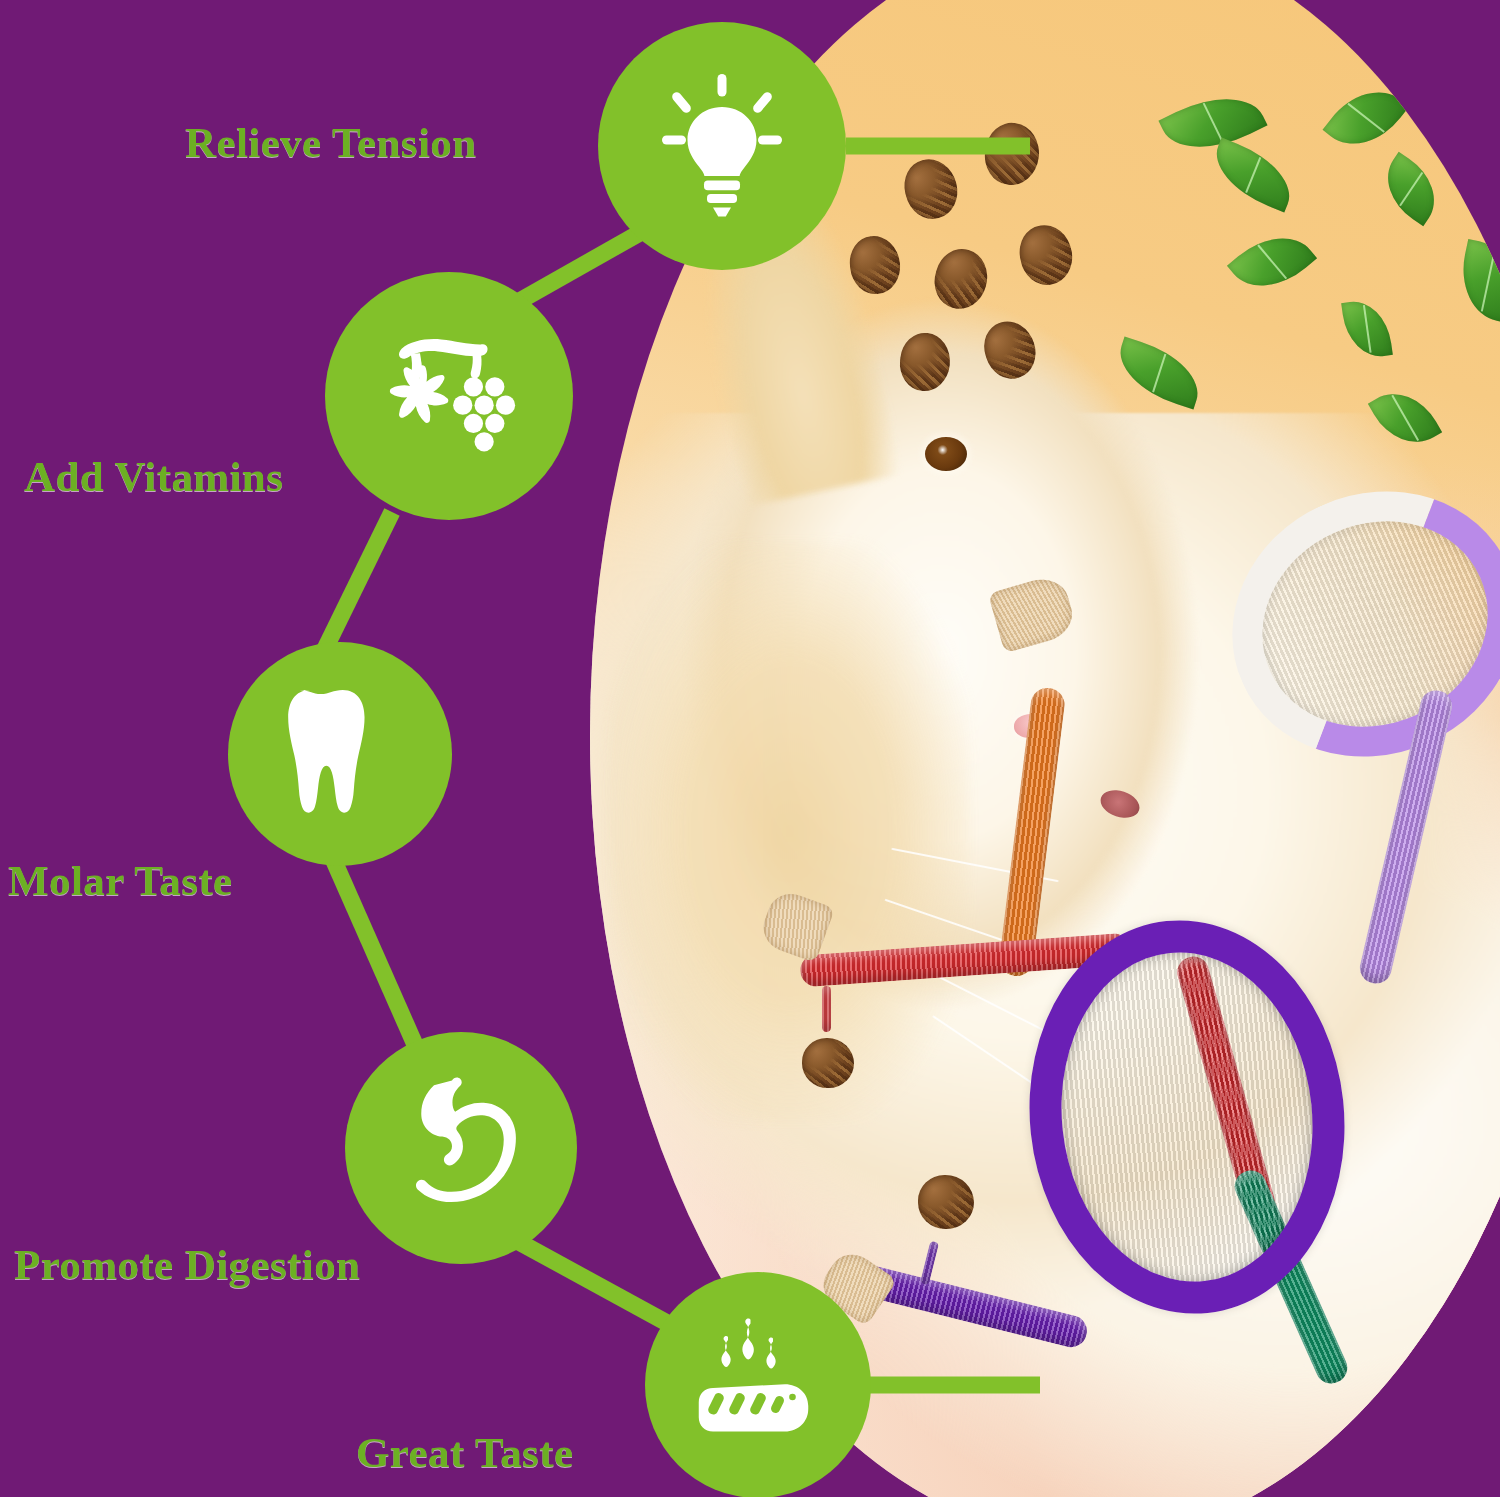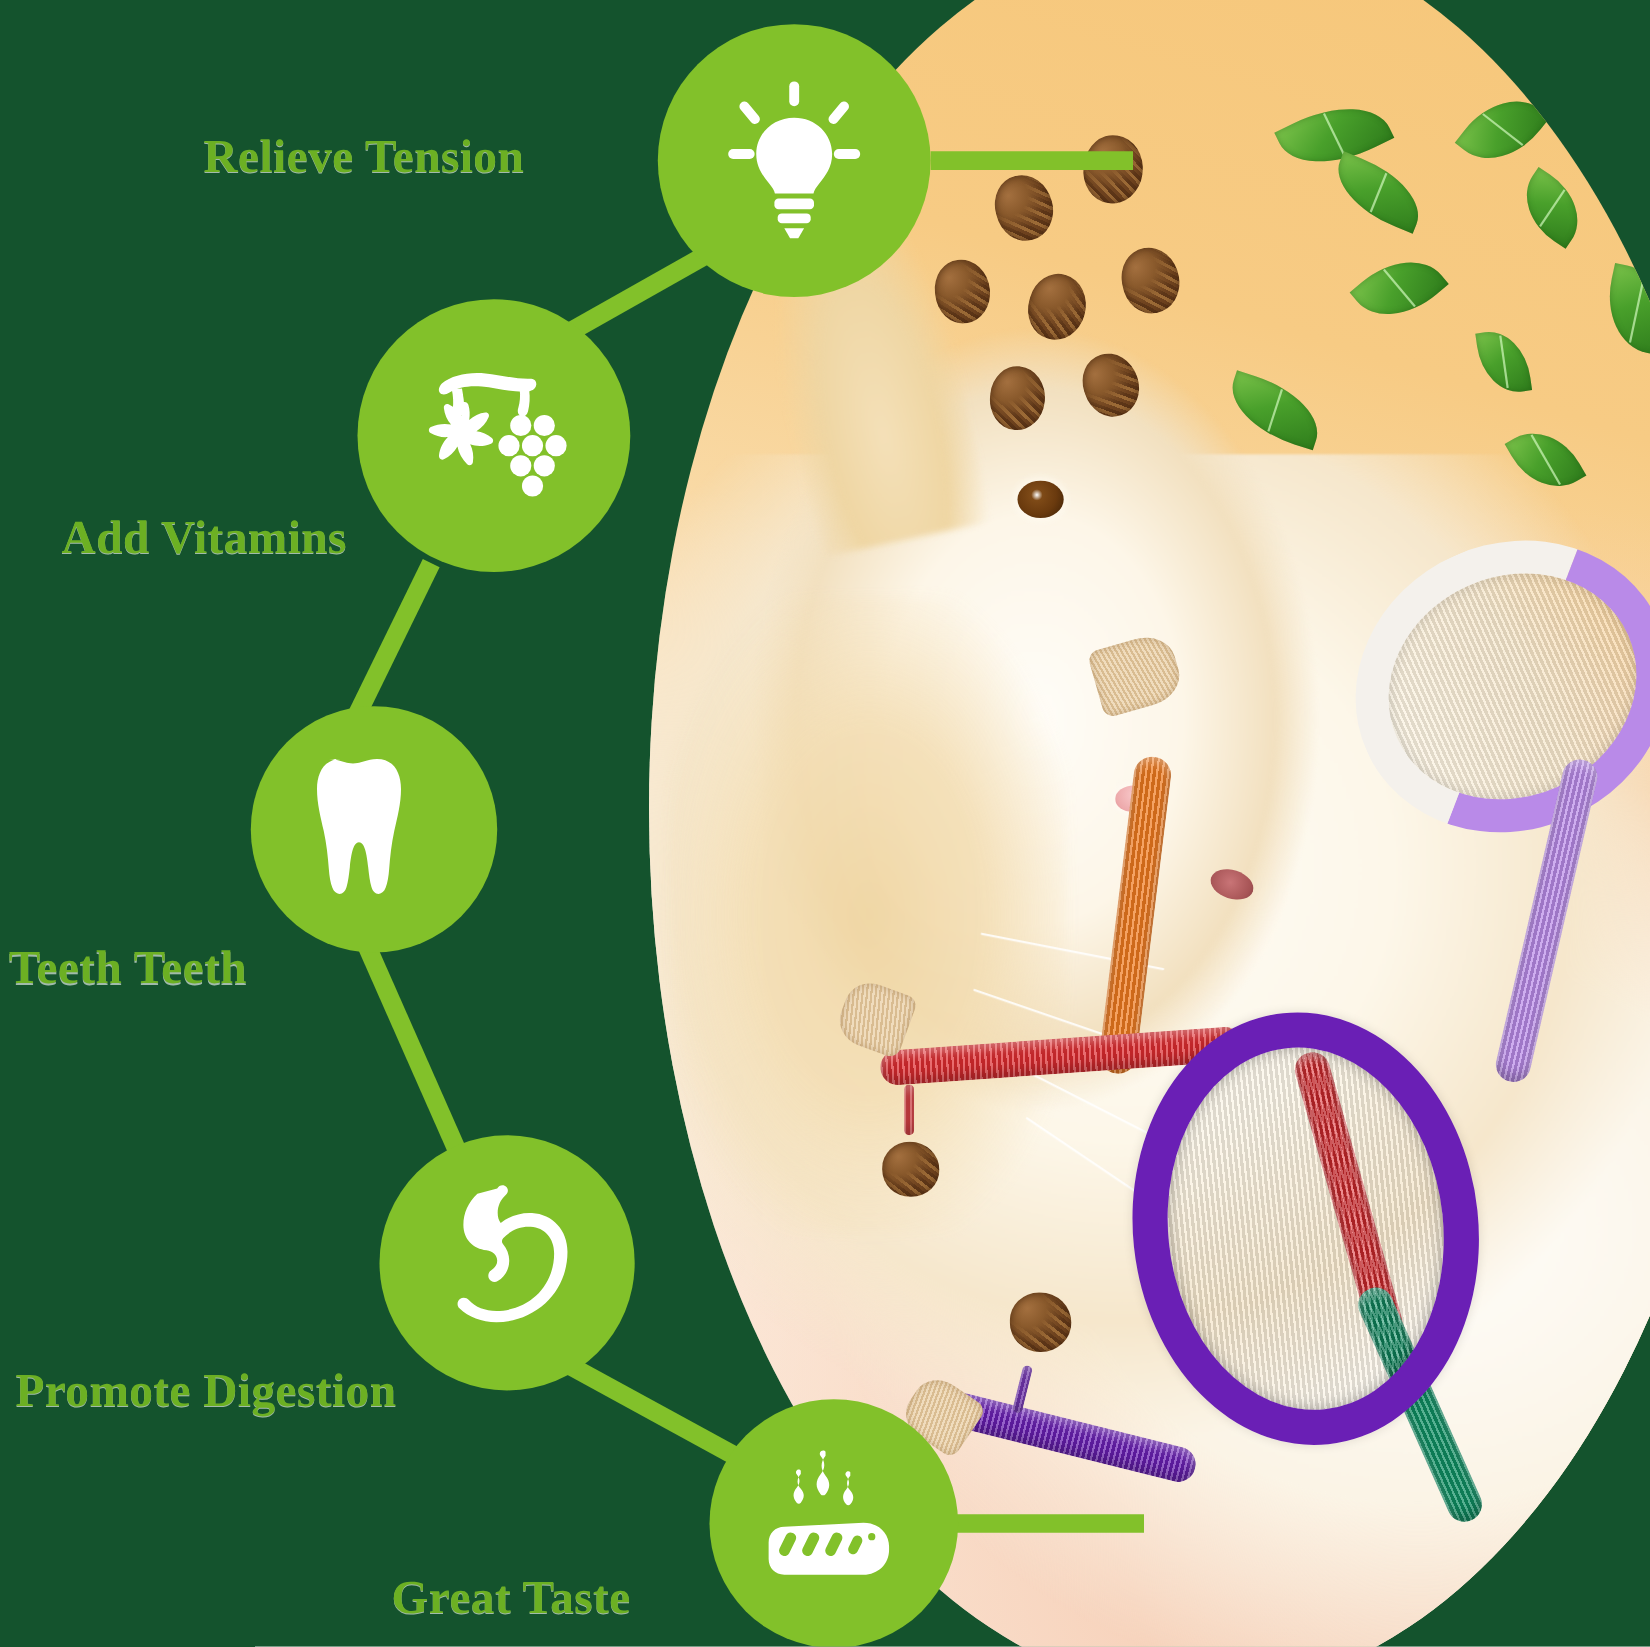--- a/index.html
+++ b/index.html
@@ -1,17 +1,17 @@
 <!DOCTYPE html>
 <html><head>
 <meta charset="utf-8">
 <style>
   html,body{margin:0;padding:0;background:#fff;}
   body{width:1500px;height:1497px;overflow:hidden;font-family:"Liberation Serif",serif;}
-  #stage{position:relative;width:1500px;height:1497px;background:#14532d;overflow:hidden;}
+  #stage{position:relative;width:1500px;height:1497px;background:#701a75;overflow:hidden;}
 
   
   .photo-wrap{position:absolute;left:590px;top:-70px;width:1000px;height:1610px;
     border-radius:50% / 50%;overflow:hidden;}
   .photo-bg{position:absolute;inset:0;background:
       radial-gradient(circle at 78% 88%, #f6d9c4 0%, #f7d3bc 22%, rgba(247,211,188,0) 55%),
       linear-gradient(197deg,#f6c678 0%,#f7cb84 26%,#f9d9a4 42%,#fdf0e2 58%,#fdeee1 100%);}
   
   .cat-body{position:absolute;left:-4%;top:30%;width:112%;height:78%;
     background:radial-gradient(ellipse 58% 52% at 42% 30%, #fffdf7 0%, #fdf7e9 38%, #f6e7cc 63%, rgba(246,231,204,0) 80%),
@@ -184,28 +184,28 @@
           <circle cx="85" cy="49" r="6.3"></circle>
         <circle cx="64" cy="61" r="6.3"></circle>
           <circle cx="78" cy="61" r="6.3"></circle>
           <circle cx="92" cy="61" r="6.3"></circle>
         <circle cx="71" cy="73" r="6.3"></circle>
           <circle cx="85" cy="73" r="6.3"></circle>
         <circle cx="78" cy="85" r="6.3"></circle>
       </g>
     </svg>
   </div>
-  <div class="label" style="left:24px;top:465px;margin-left:32px;">Add Vitamins</div>
+  <div class="label" style="left:24px;top:452px;">Add Vitamins</div>
 
   <div class="circle" style="left:228px;top:642px;width:224px;height:224px;">
     <svg width="138" height="150" viewBox="0 0 100 110">
       <path fill="#ffffff" d="M28 8C17 8 12 17 12 28c0 10 2.5 19 4.5 28 1.8 8.2 2.8 17 3.4 25.6.3 4.6 1.1 9 2.3 12.2 1 2.6 2.6 4.2 4.7 4.2 2.4 0 3.9-1.7 4.8-4.6 1.1-3.5 1.6-8.2 2.2-13.4 1-8.8 2.4-16.4 6.1-16.4 3.7 0 5.1 7.6 6.1 16.4.6 5.2 1.1 9.9 2.2 13.4.9 2.9 2.4 4.6 4.8 4.6 2.1 0 3.7-1.6 4.7-4.2 1.2-3.2 2-7.6 2.3-12.2.6-8.6 1.6-17.4 3.4-25.6 2-9 4.5-18 4.5-28 0-11-5-20-16-20-7 0-10 3-16 3s-9-3-16-3z"></path>
     </svg>
   </div>
-  <div class="label" style="left:8px;top:856px;">Teeth Teeth</div>
+  <div class="label" style="left:8px;top:856px;">Molar Taste</div>
 
   <div class="circle" style="left:345px;top:1032px;width:232px;height:232px;">
     <svg width="150" height="150" viewBox="0 0 100 100">
       <path fill="#ffffff" d="M44 5c1.1-2.2 4-2.7 5.6-1 1.3 1.4 1.1 3.4-.3 4.7-3.3 3.1-5 6.7-5 11 0 2.6.6 4.6 1.8 6.2 5.3-4.2 12-6.5 19-6.1 12.4.7 21.5 10.3 21.5 23.5 0 12.2-4.8 23.4-13.4 31.2C64.8 82 54.2 86 43.5 86c-9 0-16.8-3-22.4-8.4-1.6-1.6-1.5-4.2.3-5.6 1.7-1.3 4-1 5.4.6 4 4.4 9.8 6.6 16.7 6.6 8.8 0 17.5-3.3 24-9.2 7-6.3 11-15.7 11-25.7 0-9.2-5.8-15.6-14.2-16.1-6.4-.4-12.5 2.3-16.7 6.9-.9 1-1 2.5-.1 3.5 2.4 2.9 3.8 6.3 3.8 10.2 0 5.2-2.7 9.8-7 12.3-1.9 1.1-4.3.4-5.3-1.6-.9-1.9-.2-4.1 1.6-5.2 2.2-1.3 3.4-3.3 3.4-5.5 0-3.4-2.6-6-6.5-6.4-8-.8-14-6.7-14-15.3 0-7.4 3-13.6 8.5-18.9z"></path>
     </svg>
   </div>
   <div class="label" style="left:14px;top:1240px;">Promote Digestion</div>
 
   <div class="circle" style="left:645px;top:1272px;width:226px;height:226px;">
     <svg width="150" height="150" viewBox="0 0 100 100">

